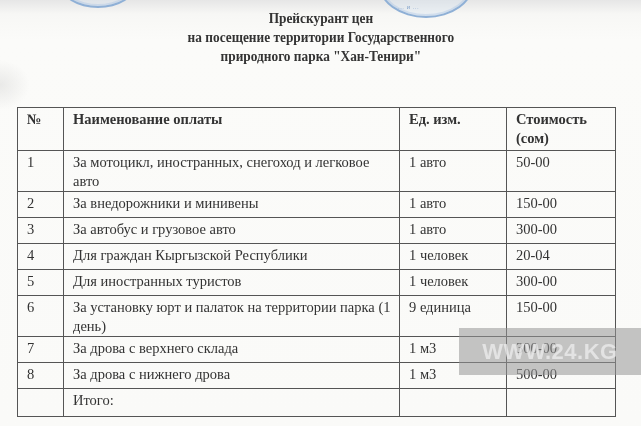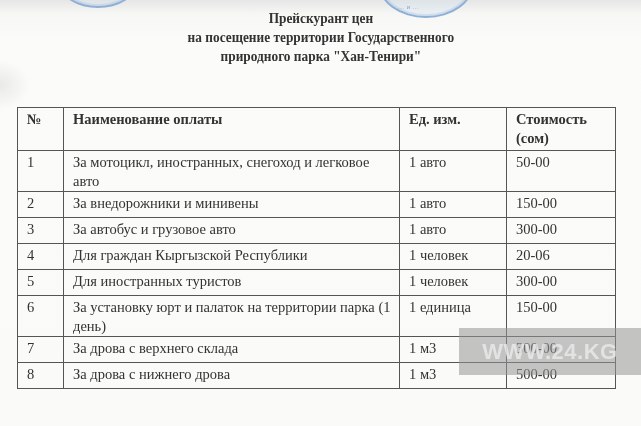--- a/index.html
+++ b/index.html
@@ -150,42 +150,48 @@
   <tr class="h-single">
     <td>3</td>
     <td>За автобус и грузовое авто</td>
     <td>1 авто</td>
     <td>300-00</td>
   </tr>
   <tr class="h-single">
     <td>4</td>
     <td>Для граждан Кыргызской Республики</td>
     <td>1 человек</td>
-    <td>20-06</td>
+    <td>20-04</td>
   </tr>
   <tr class="h-single">
     <td>5</td>
     <td>Для иностранных туристов</td>
     <td>1 человек</td>
     <td>300-00</td>
   </tr>
   <tr class="h-six">
     <td>6</td>
     <td>За установку юрт и палаток на территории парка (1 день)</td>
-    <td>1 единица</td>
+    <td>9 единица</td>
     <td>150-00</td>
   </tr>
   <tr class="h-single">
     <td>7</td>
     <td>За дрова с верхнего склада</td>
     <td>1 м3</td>
     <td>300-00</td>
   </tr>
   <tr class="h-single">
     <td>8</td>
     <td>За дрова с нижнего дрова</td>
     <td>1 м3</td>
     <td>500-00</td>
   </tr>
+  <tr class="h-total">
+    <td></td>
+    <td class="total-label">Итого:</td>
+    <td></td>
+    <td></td>
+  </tr>
 </tbody>
   </table>
 
 <div class="watermark">WWW.24.KG</div>
 
 </body></html>

